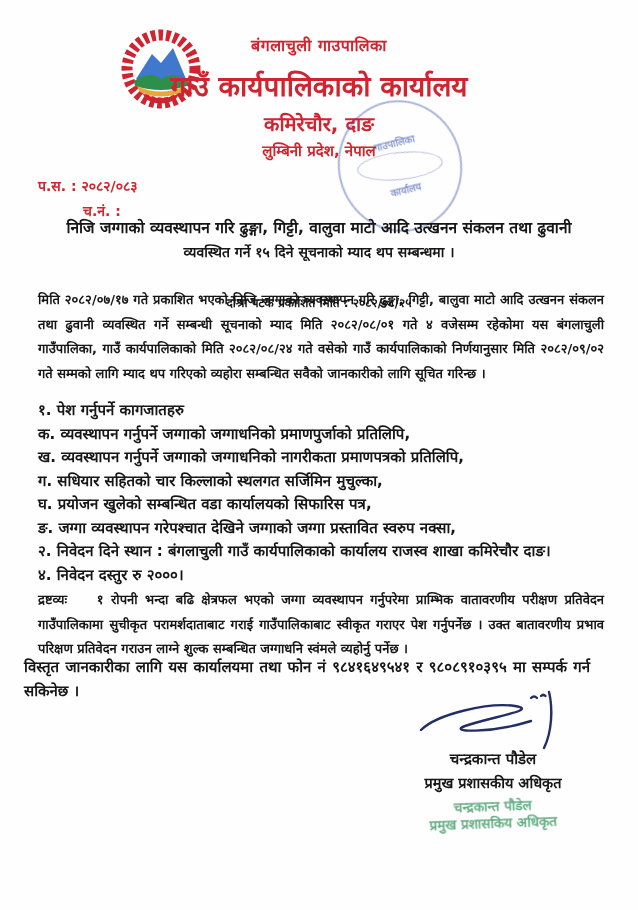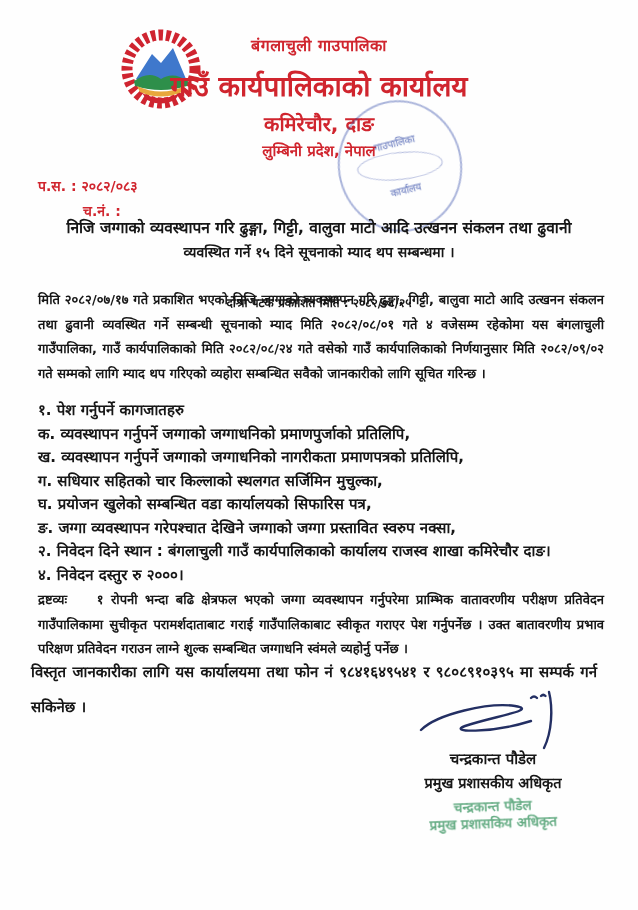--- a/index.html
+++ b/index.html
@@ -24,21 +24,21 @@
   .subj1{top:216px;font-size:15.5px;font-weight:700;}
   .subj2{top:242px;font-size:14px;font-weight:700;}
   .pubd {top:266px;font-size:12px;font-weight:700;margin-top:28px;}
   .para{left:38px;top:288px;width:566px;font-size:13px;line-height:24.5px;
         text-align:justify;font-weight:700;}
   .list{left:38px;top:399px;width:575px;font-size:15px;font-weight:600;}
   .list div{line-height:23.5px;}
   .note{left:38px;top:588px;width:566px;font-size:13px;line-height:24.5px;
         text-align:justify;font-weight:600;}
   .note b{font-weight:800;}
-  .contact{left:31px;top:655px;width:566px;font-size:15px;line-height:35px;
+  .contact{left:24px;top:655px;width:566px;font-size:15px;line-height:24px;
         text-align:justify;font-weight:600;}
   .sigblock{right:26px;top:688px;width:238px;text-align:center;}
   .signame{font-size:15px;font-weight:700;margin-top:-6px;}
   .sigtitle{font-size:14.5px;font-weight:700;margin-top:4px;}
   .gstamp{margin-top:6px;transform:rotate(-2deg);filter:blur(.35px);opacity:.78;}
   .gstamp div{color:#3c9663;font-size:13.5px;font-weight:800;line-height:17px;}
 </style>
 </head>
 <body>
 

